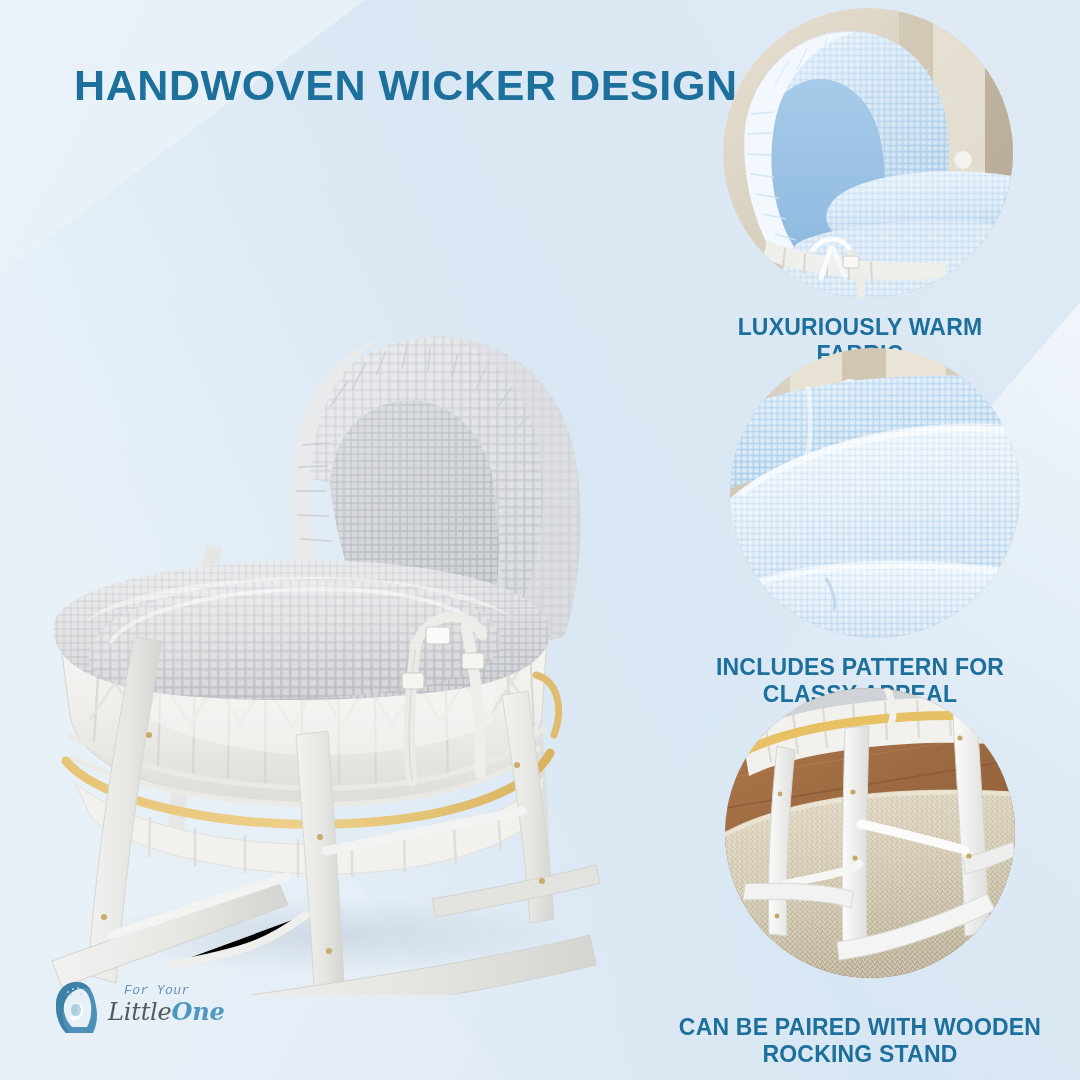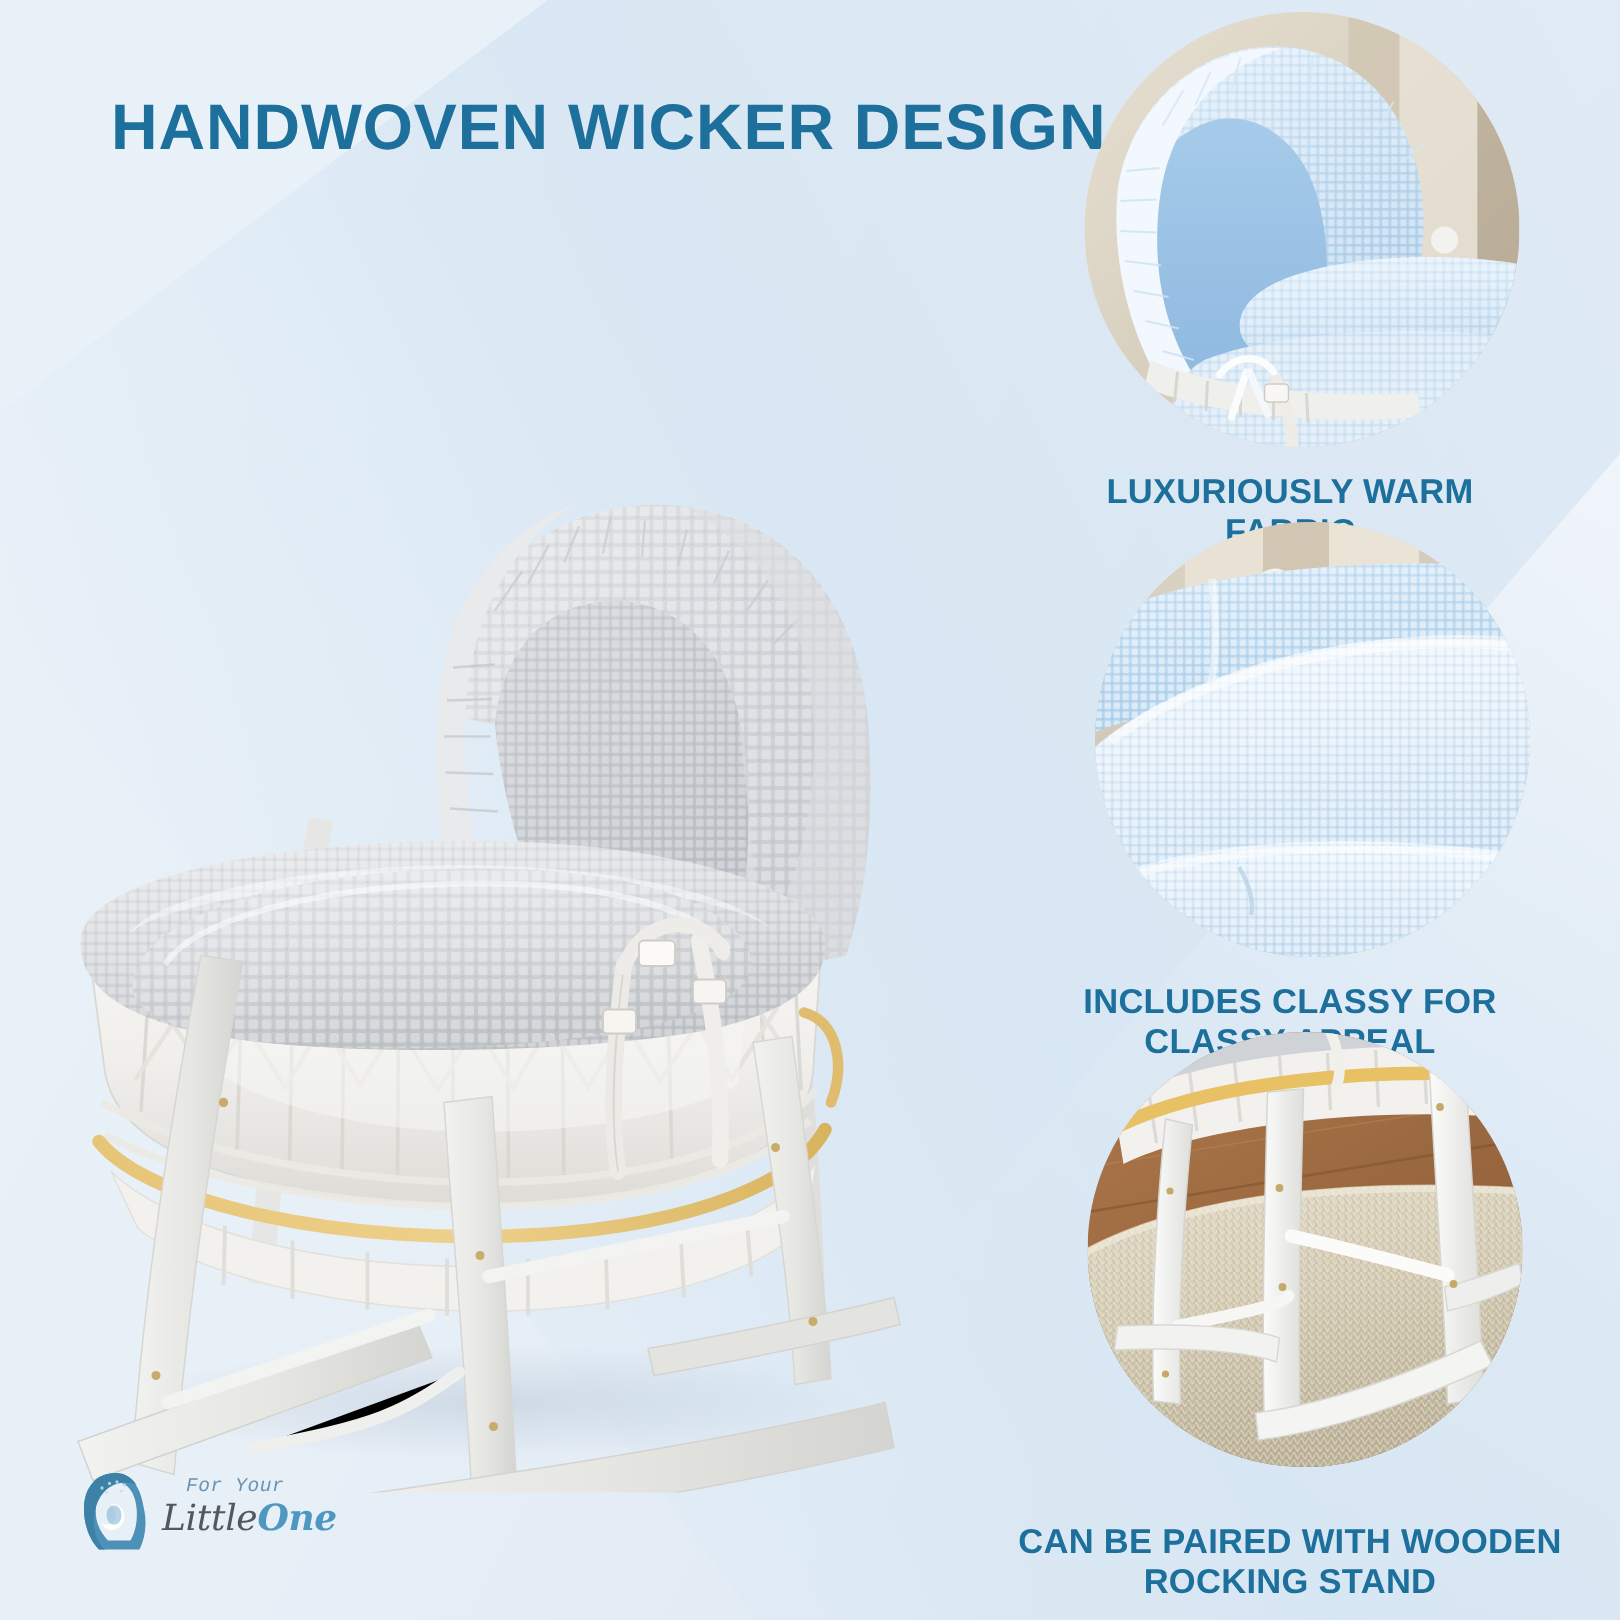--- a/index.html
+++ b/index.html
@@ -464,21 +464,21 @@
 
           <path d="M0 240 C70 210 180 206 290 222 L290 290 L0 290 Z" fill="url(#f2bot)"></path>
           <path d="M0 240 C70 210 180 206 290 222 L290 290 L0 290 Z" fill="url(#bwaffle2)"></path>
           <path d="M0 244 C70 216 180 212 290 226" stroke="#ffffff" stroke-width="5" fill="none" opacity=".5"></path>
 
           <path d="M96 230 C104 244 106 254 104 262" stroke="#b3cee6" stroke-width="3" fill="none" opacity=".7"></path>
         </svg>
       </div>
     </div>
     <div class="caption">
-      <span class="ln">INCLUDES CLASSY FOR</span>
+      <span class="ln">INCLUDES PATTERN FOR</span>
       <span class="ln">CLASSY APPEAL</span>
     </div>
   </div>
 
   <div class="feature f3">
     <div class="circle-wrap">
       <div class="circle c3">
         <svg viewBox="0 0 290 290" xmlns="http://www.w3.org/2000/svg">
           <defs>
             <linearGradient id="floorG" x1="0" y1="0" x2=".6" y2="1">

